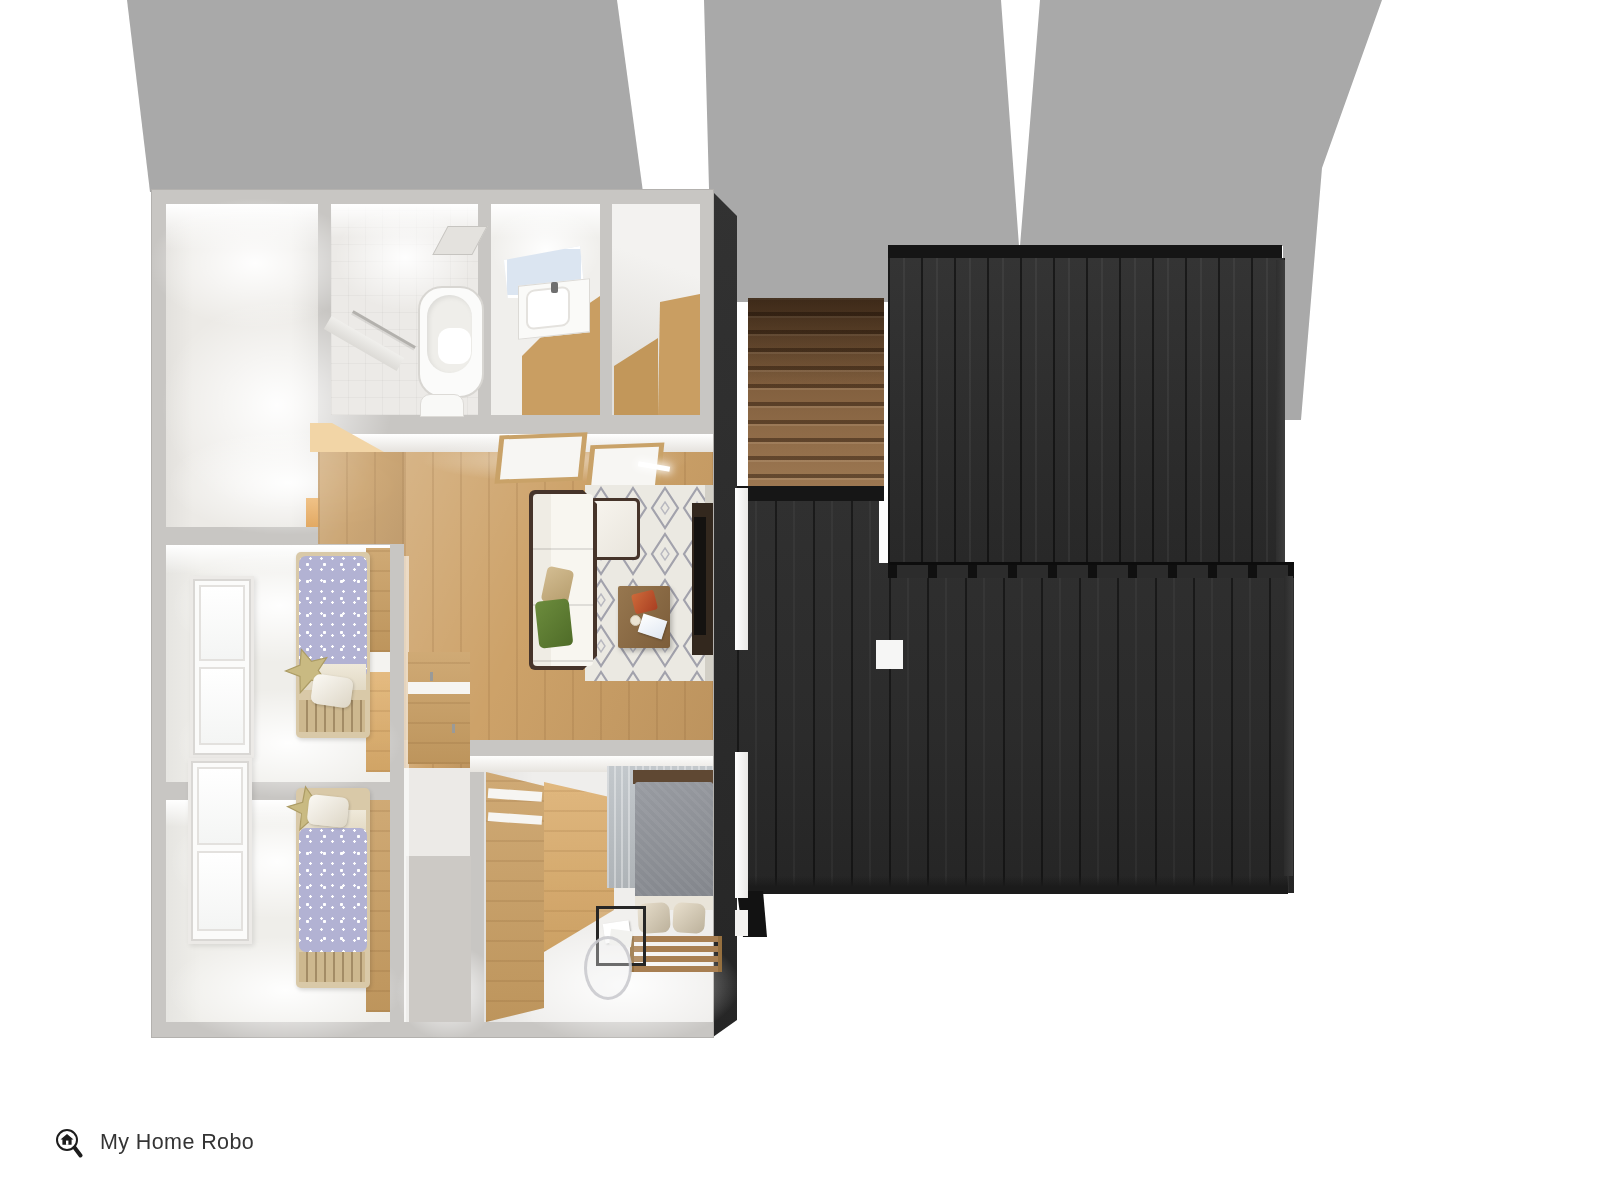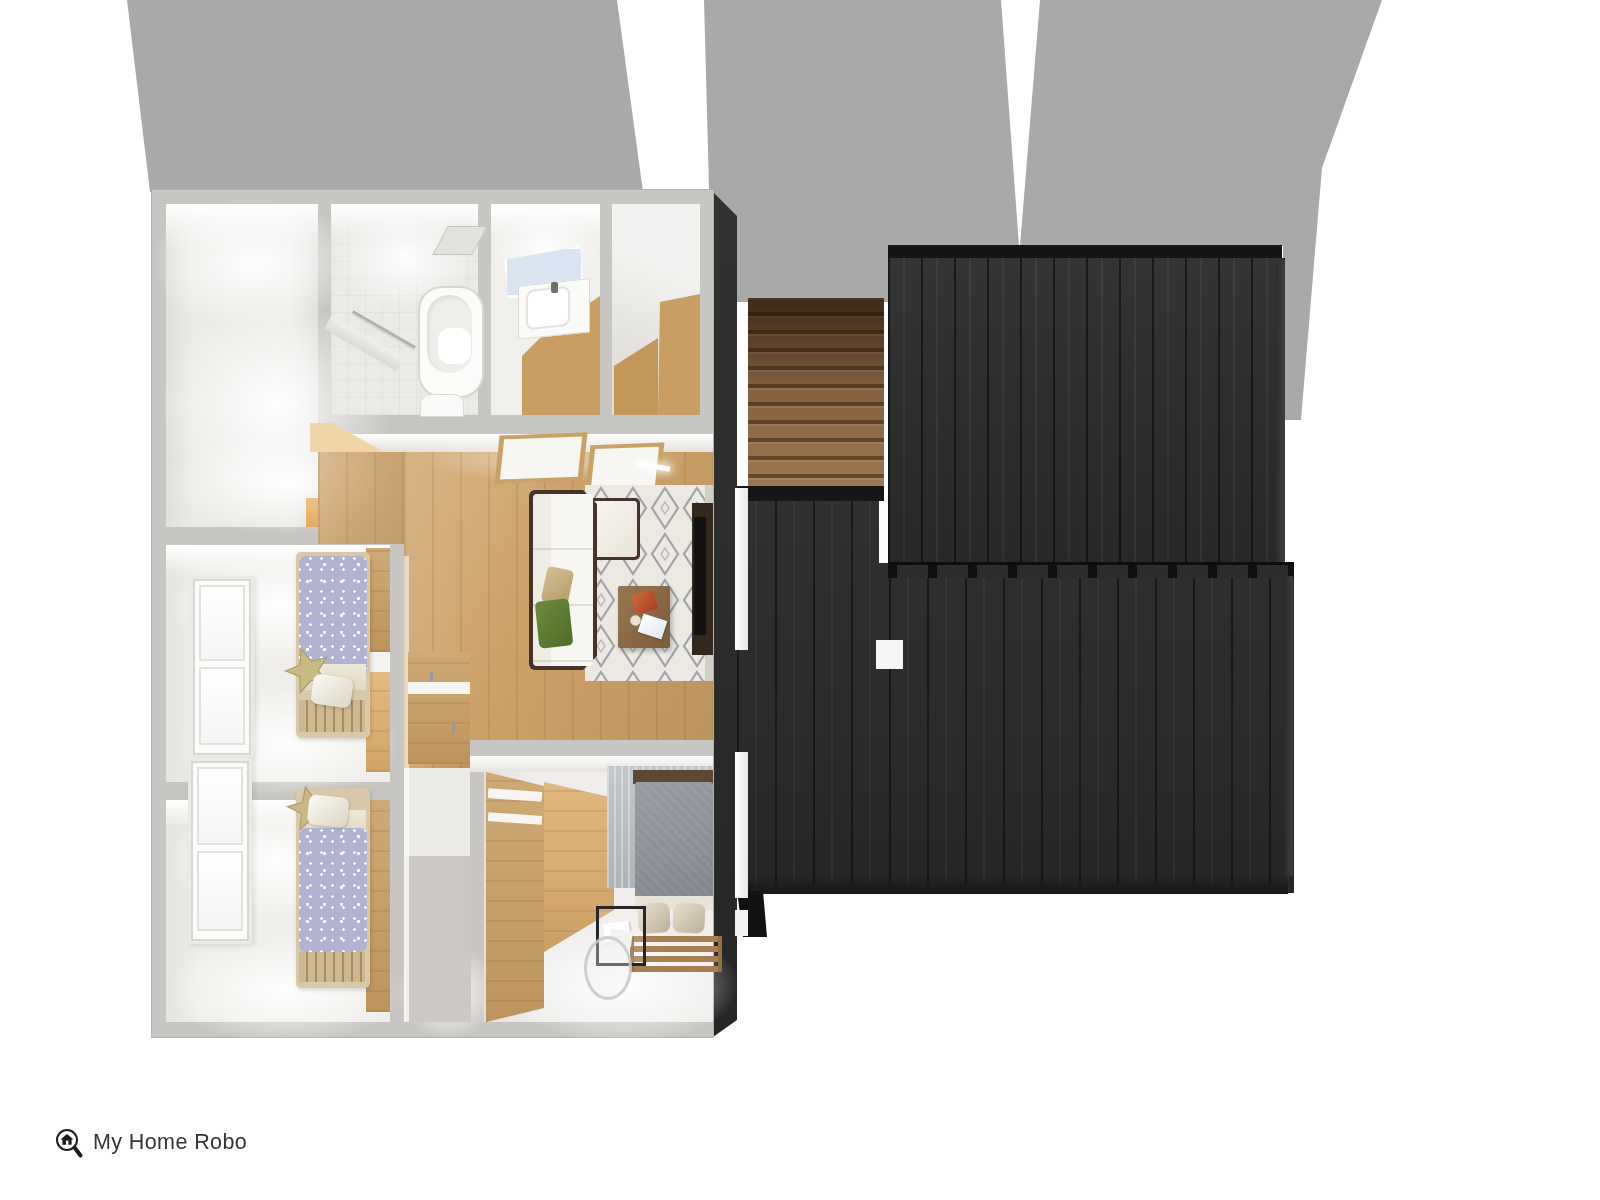--- a/index.html
+++ b/index.html
@@ -28,21 +28,21 @@
       background-size:17px 17px, 11px 11px;background-position:0 0,6px 8px;}
   .slats{background-color:#bba477;background-image:repeating-linear-gradient(90deg,#cdb88f 0 7px,#a38c66 7px 9px);}
   .treads{background-image:
       linear-gradient(180deg, rgba(15,8,3,.5), rgba(15,8,3,0) 48%),
       repeating-linear-gradient(180deg, rgba(255,235,210,.12) 0 2px, rgba(0,0,0,0) 2px 14px, rgba(35,18,6,.45) 14px 18px),
       linear-gradient(180deg,#6b4b2e,#9d7852);}
   .pool{position:absolute;border-radius:50%;background:radial-gradient(closest-side, rgba(255,255,255,.95), rgba(255,255,255,0));pointer-events:none;}
   .room{position:absolute;}
   .winframe{position:absolute;background:#fbfbfa;border:3px solid #eceae7;box-shadow:inset 0 0 0 2px #d9d7d4, 2px 2px 5px rgba(0,0,0,.10);}
   .pane{position:absolute;left:6px;right:6px;border:2px solid #e3e1de;background:linear-gradient(180deg,#ffffff,#f4f5f4);}
-  #logo{position:absolute;left:54px;top:1126px;display:flex;align-items:center;gap:9px;}
+  #logo{position:absolute;left:54px;top:1126px;display:flex;align-items:center;gap:16px;}
   #logo-text{font-size:21.5px;letter-spacing:.4px;color:var(--logo-ink,#3c3c3c);font-weight:400;
              font-family:"Liberation Sans", sans-serif;}
 </style>
 </head>
 <body>
 
 <div id="scene">
 
   <div class="shadow" style="clip-path:polygon(127px 0,617px 0,643px 192px,150px 192px);"></div>
   <div class="shadow" style="clip-path:polygon(704px 0,1001px 0,1019px 246px,888px 246px,888px 302px,712px 302px);"></div>

